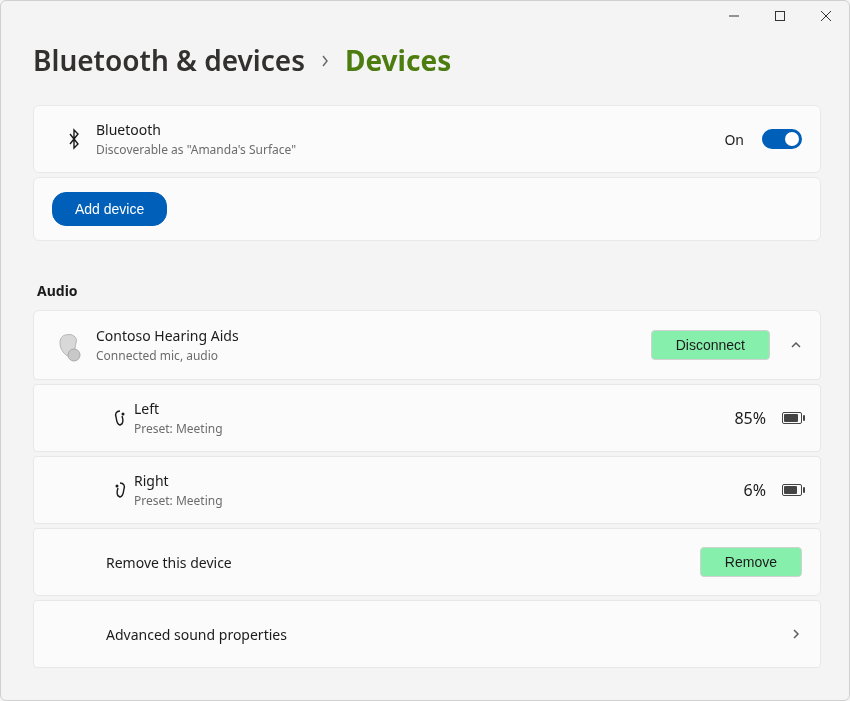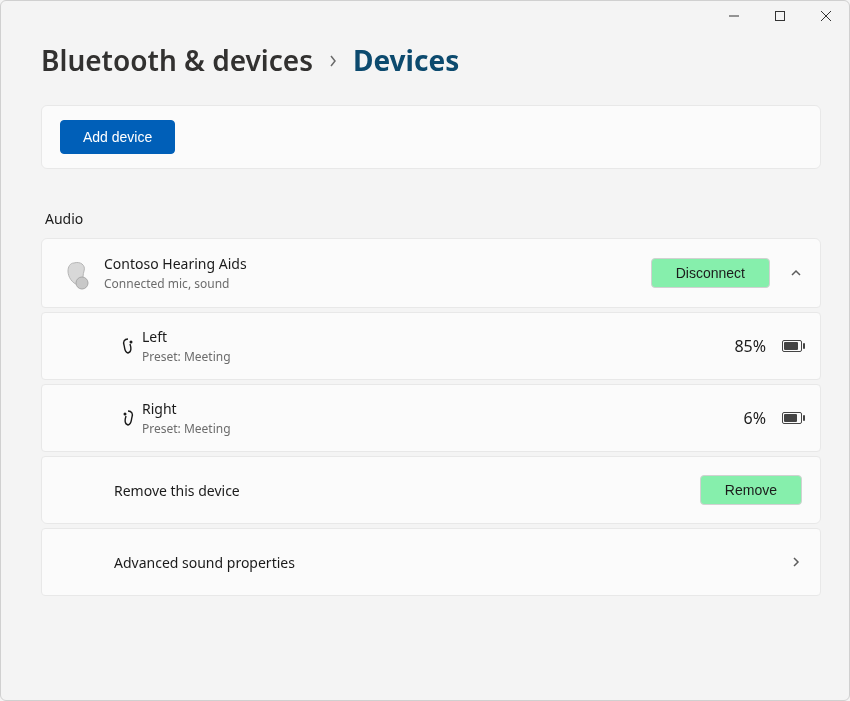--- a/index.html
+++ b/index.html
@@ -3,47 +3,47 @@
 <meta charset="utf-8">
 <style>
   * { box-sizing: border-box; margin: 0; padding: 0; }
   html, body { width: 850px; height: 701px; font-family: "Segoe UI", "Segoe UI Variable", system-ui, sans-serif; }
   body { background: #f4f4f4; border: 1px solid #d0d0d0; border-radius: 6px; overflow: hidden; position: relative; }
 
   .titlebar { position: absolute; top: 0; right: 0; height: 30px; display: flex; align-items: center; gap: 0; }
   .win-btn { width: 46px; height: 30px; display: flex; align-items: center; justify-content: center; color: #333; }
   .win-btn svg { width: 10px; height: 10px; }
 
-  .content { padding: 40px 28px 20px 40px; }
+  .content { padding: 40px 28px 20px 32px; }
 
   .breadcrumb { font-size: 28px; color: #323130; margin-bottom: 26px; display: flex; align-items: center; gap: 14px; }
   .breadcrumb .parent { font-weight: 600; color: #323130; }
   .breadcrumb .chev { color: #6b6b6b; font-size: 18px; }
-  .breadcrumb .current { font-weight: 700; color: #0c4a6e; }
+  .breadcrumb .current { font-weight: 700; color: #4d7c0f; }
 
   .card { background: #fbfbfb; border: 1px solid #e8e8e8; border-radius: 4px; margin-bottom: 4px; }
   .card.rounded-top { border-top-left-radius: 6px; border-top-right-radius: 6px; }
   .card.rounded-bottom { border-bottom-left-radius: 6px; border-bottom-right-radius: 6px; }
   .card.standalone { border-radius: 6px; }
 
   .row { display: flex; align-items: center; padding: 14px 18px; min-height: 66px; }
   .row .icon-slot { width: 44px; display:flex; align-items:center; justify-content:center; flex-shrink:0; }
   .row .text-col { flex: 1; }
   .row .title { font-size: 14px; color: #1b1b1b; }
   .row .subtitle { font-size: 12px; color: #6c6c6c; margin-top: 2px; }
   .row .right { display: flex; align-items: center; gap: 12px; }
 
   .toggle { width: 40px; height: 20px; background: #005fb8; border-radius: 10px; position: relative; }
   .toggle::after { content:""; position:absolute; right:3px; top:3px; width:14px; height:14px; background:#fff; border-radius:50%; }
   .toggle-label { font-size: 14px; color: #1b1b1b; margin-right: 6px; }
 
   .btn { border: 1px solid #d1d1d1; border-radius: 4px; background: #86efac; padding: 6px 24px; font-size: 14px; color: #1b1b1b; }
-  .btn-primary { background: #005fb8; border-color: #005fb8; color: #fff; padding: 8px 22px; }
-
-  .section-head { font-size: 14px; font-weight: 400; color: #1b1b1b; margin: 40px 0 10px 4px; }
+  .btn-primary { background: #005fb8; border-color: #005fb8; color: #fff; padding: 8px 22px; border-radius: 14px; }
+
+  .section-head { font-size: 14px; font-weight: 700; color: #1b1b1b; margin: 40px 0 10px 4px; }
 
   .hearing-icon { width: 40px; height: 40px; display:flex; align-items:center; justify-content:center; }
 
   .chevron { width: 12px; height: 12px; color: #5c5c5c; margin-left: 8px; }
 
   .sub-row { padding-left: 72px; }
   .sub-row .icon-slot { width: 28px; }
 
   .battery-val { font-size: 16px; color: #1b1b1b; }
   .battery-icon { width: 20px; height: 12px; border: 1.3px solid #444; border-radius: 2px; position: relative; margin-left: 4px; }
@@ -79,20 +79,37 @@
   <div class="breadcrumb">
     <span class="parent">Bluetooth &amp; devices</span>
     <span class="chev">
       <svg width="12" height="12" viewBox="0 0 12 12">
           <path d="M4 1 L8 6 L4 11" fill="none" stroke="#6b6b6b" stroke-width="1.5"></path>
         </svg>
     </span>
     <span class="current">Devices</span>
   </div>
 
+  <div class="card standalone">
+    <div class="row">
+      <div class="icon-slot">
+        <svg width="16" height="22" viewBox="0 0 16 22" class="svg-stroke">
+          <path d="M4 6 L12 16 L8 20 L8 2 L12 6 L4 16"></path>
+        </svg>
+      </div>
+      <div class="text-col">
+        <div class="title">Bluetooth</div>
+        <div class="subtitle">Discoverable as "Amanda's Surface"</div>
+      </div>
+      <div class="right">
+        <span class="toggle-label">On</span>
+        <div class="toggle"></div>
+      </div>
+    </div>
+  </div>
 
   <div class="card standalone" style="margin-top:4px;">
     <div class="row" style="min-height:60px;">
       <div class="right">
         <button class="btn btn-primary">Add device</button>
       </div>
     </div>
   </div>
 
   <div class="section-head">Audio</div>
@@ -100,21 +117,21 @@
   <div class="card rounded-top">
     <div class="row">
       <div class="icon-slot hearing-icon">
         <svg width="40" height="40" viewBox="0 0 40 40">
           <path d="M12 10 C8 10 6 14 6 18 C6 24 10 30 16 32 C22 34 20 24 22 18 C24 12 18 8 12 10 Z" fill="#d8d8d8" stroke="#b5b5b5" stroke-width="1"></path>
           <circle cx="20" cy="30" r="6" fill="#c8c8c8" stroke="#a8a8a8" stroke-width="1"></circle>
         </svg>
       </div>
       <div class="text-col">
         <div class="title">Contoso Hearing Aids</div>
-        <div class="subtitle">Connected mic, sound</div>
+        <div class="subtitle">Connected mic, audio</div>
       </div>
       <div class="right">
         <button class="btn">Disconnect</button>
         <svg class="chevron" viewBox="0 0 12 12">
             <path d="M2 8 L6 4 L10 8" fill="none" stroke="#5c5c5c" stroke-width="1.5"></path>
           </svg>
       </div>
     </div>
   </div>
 

